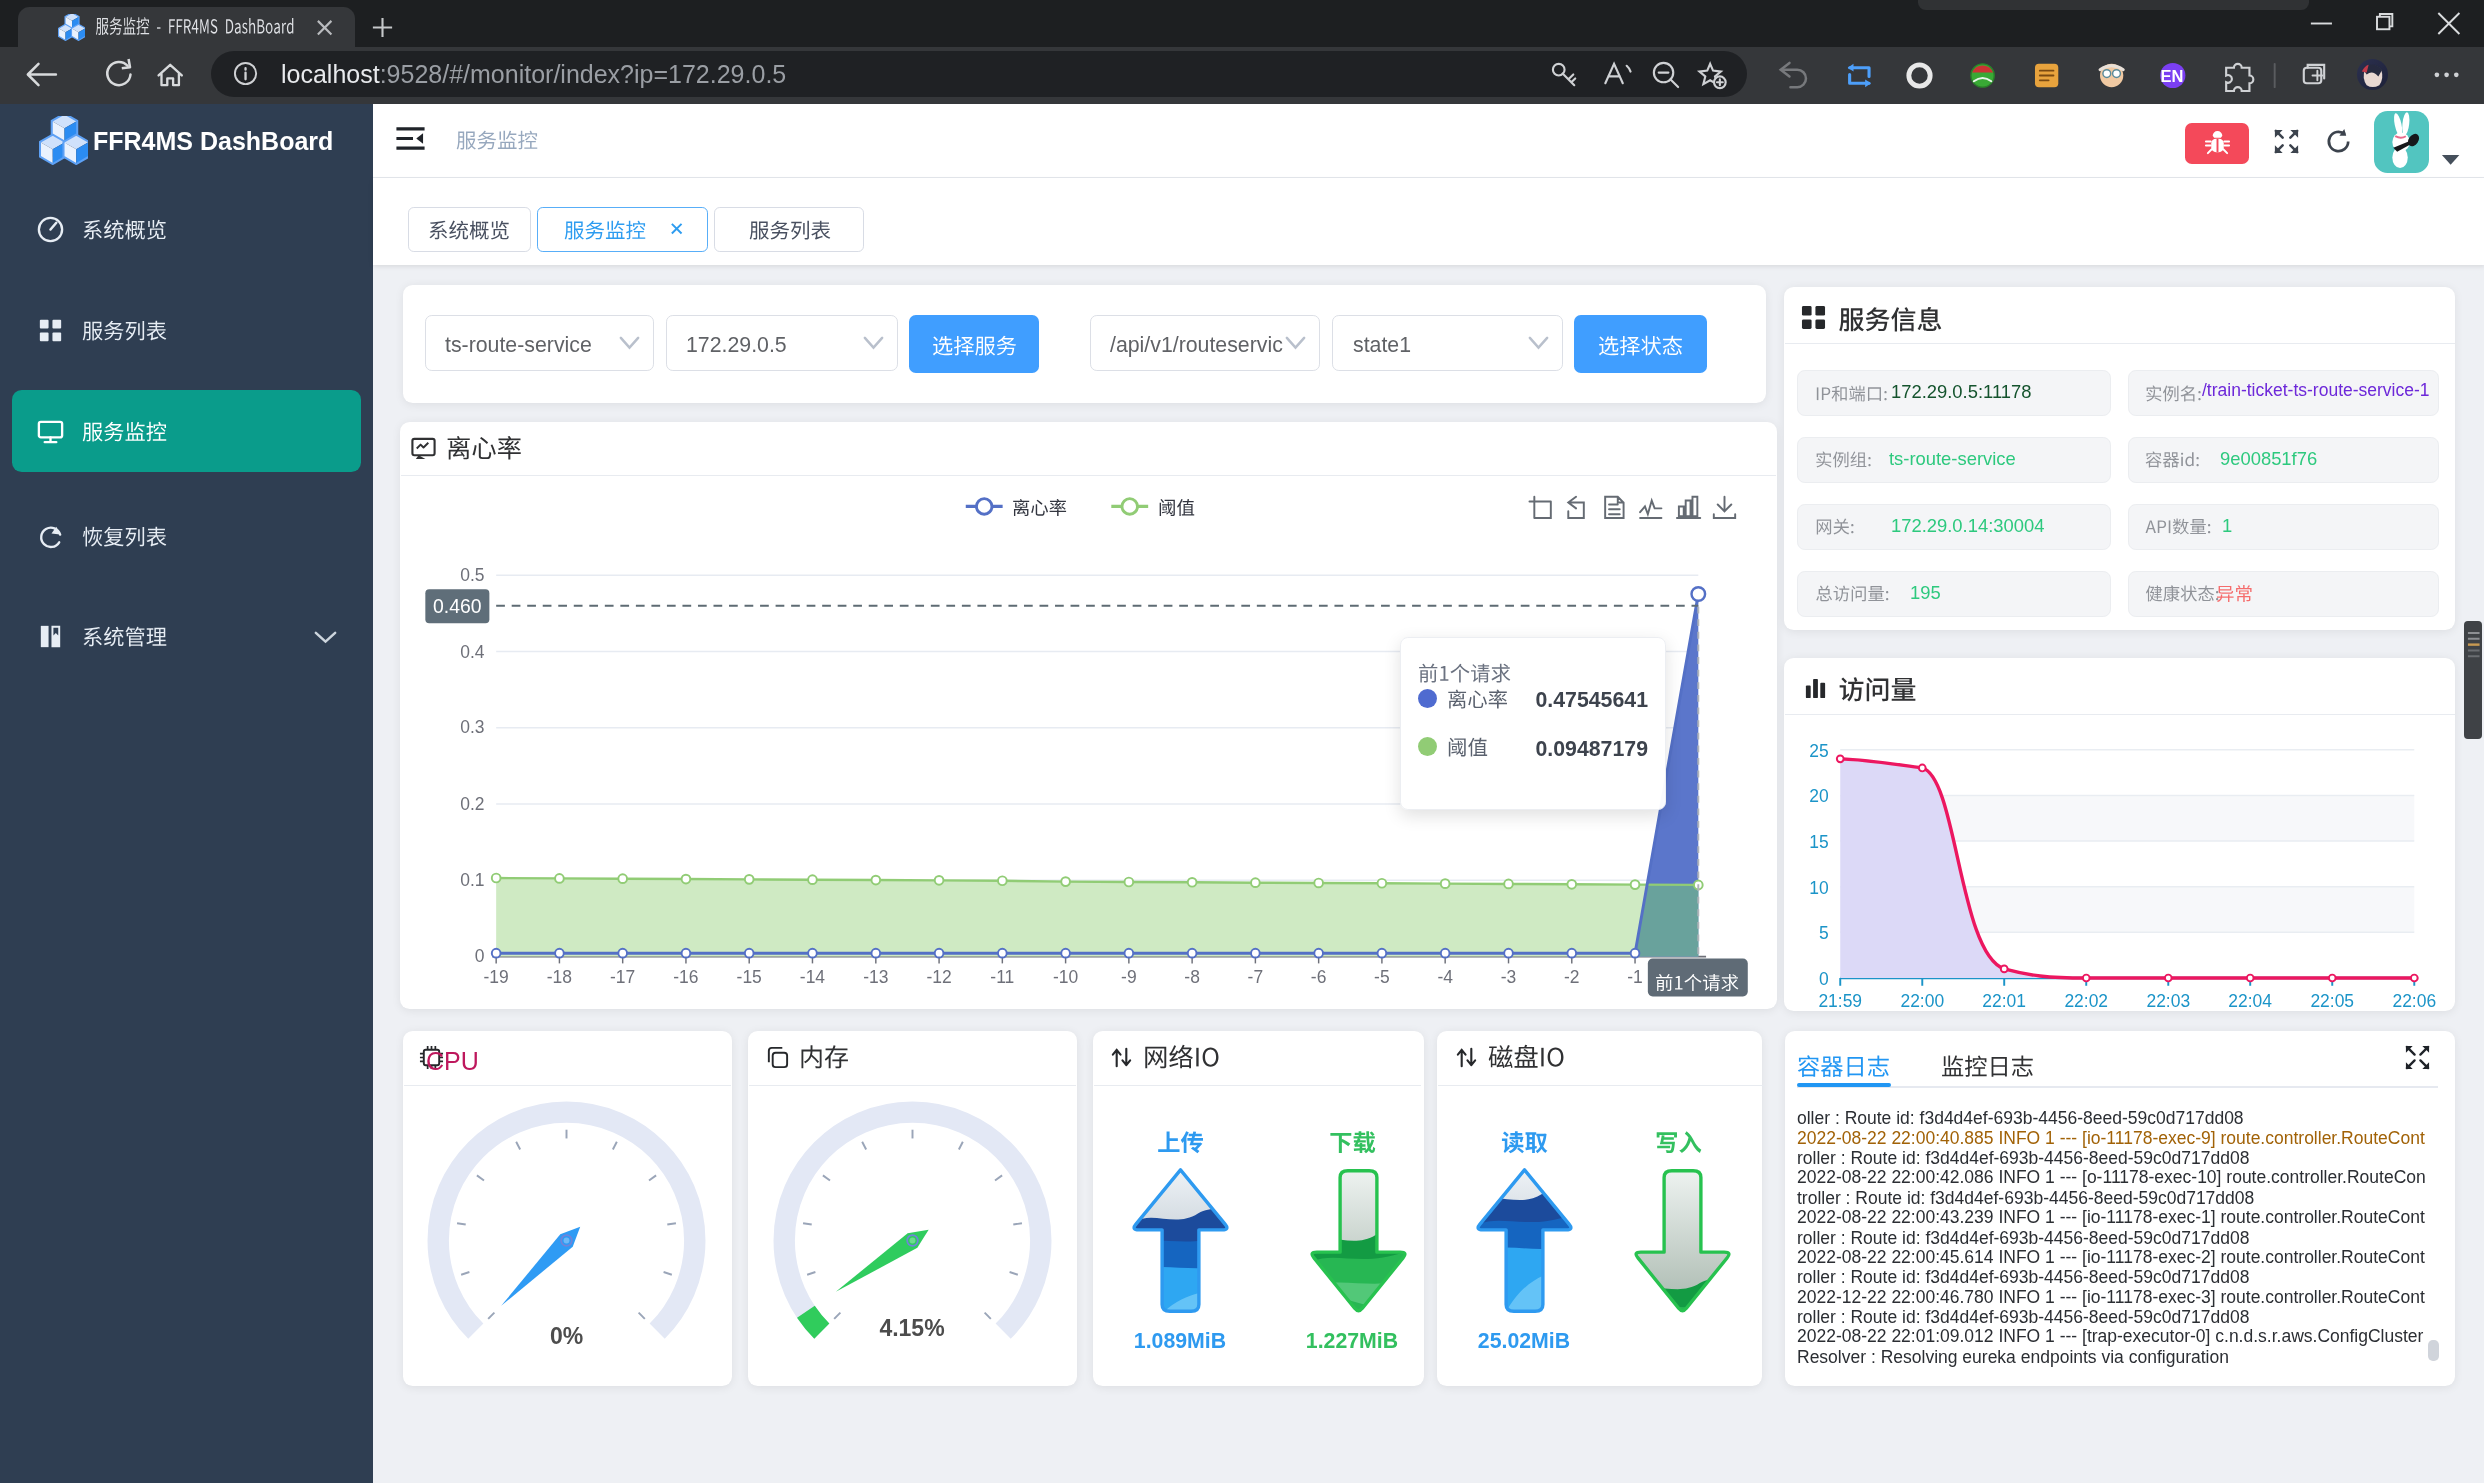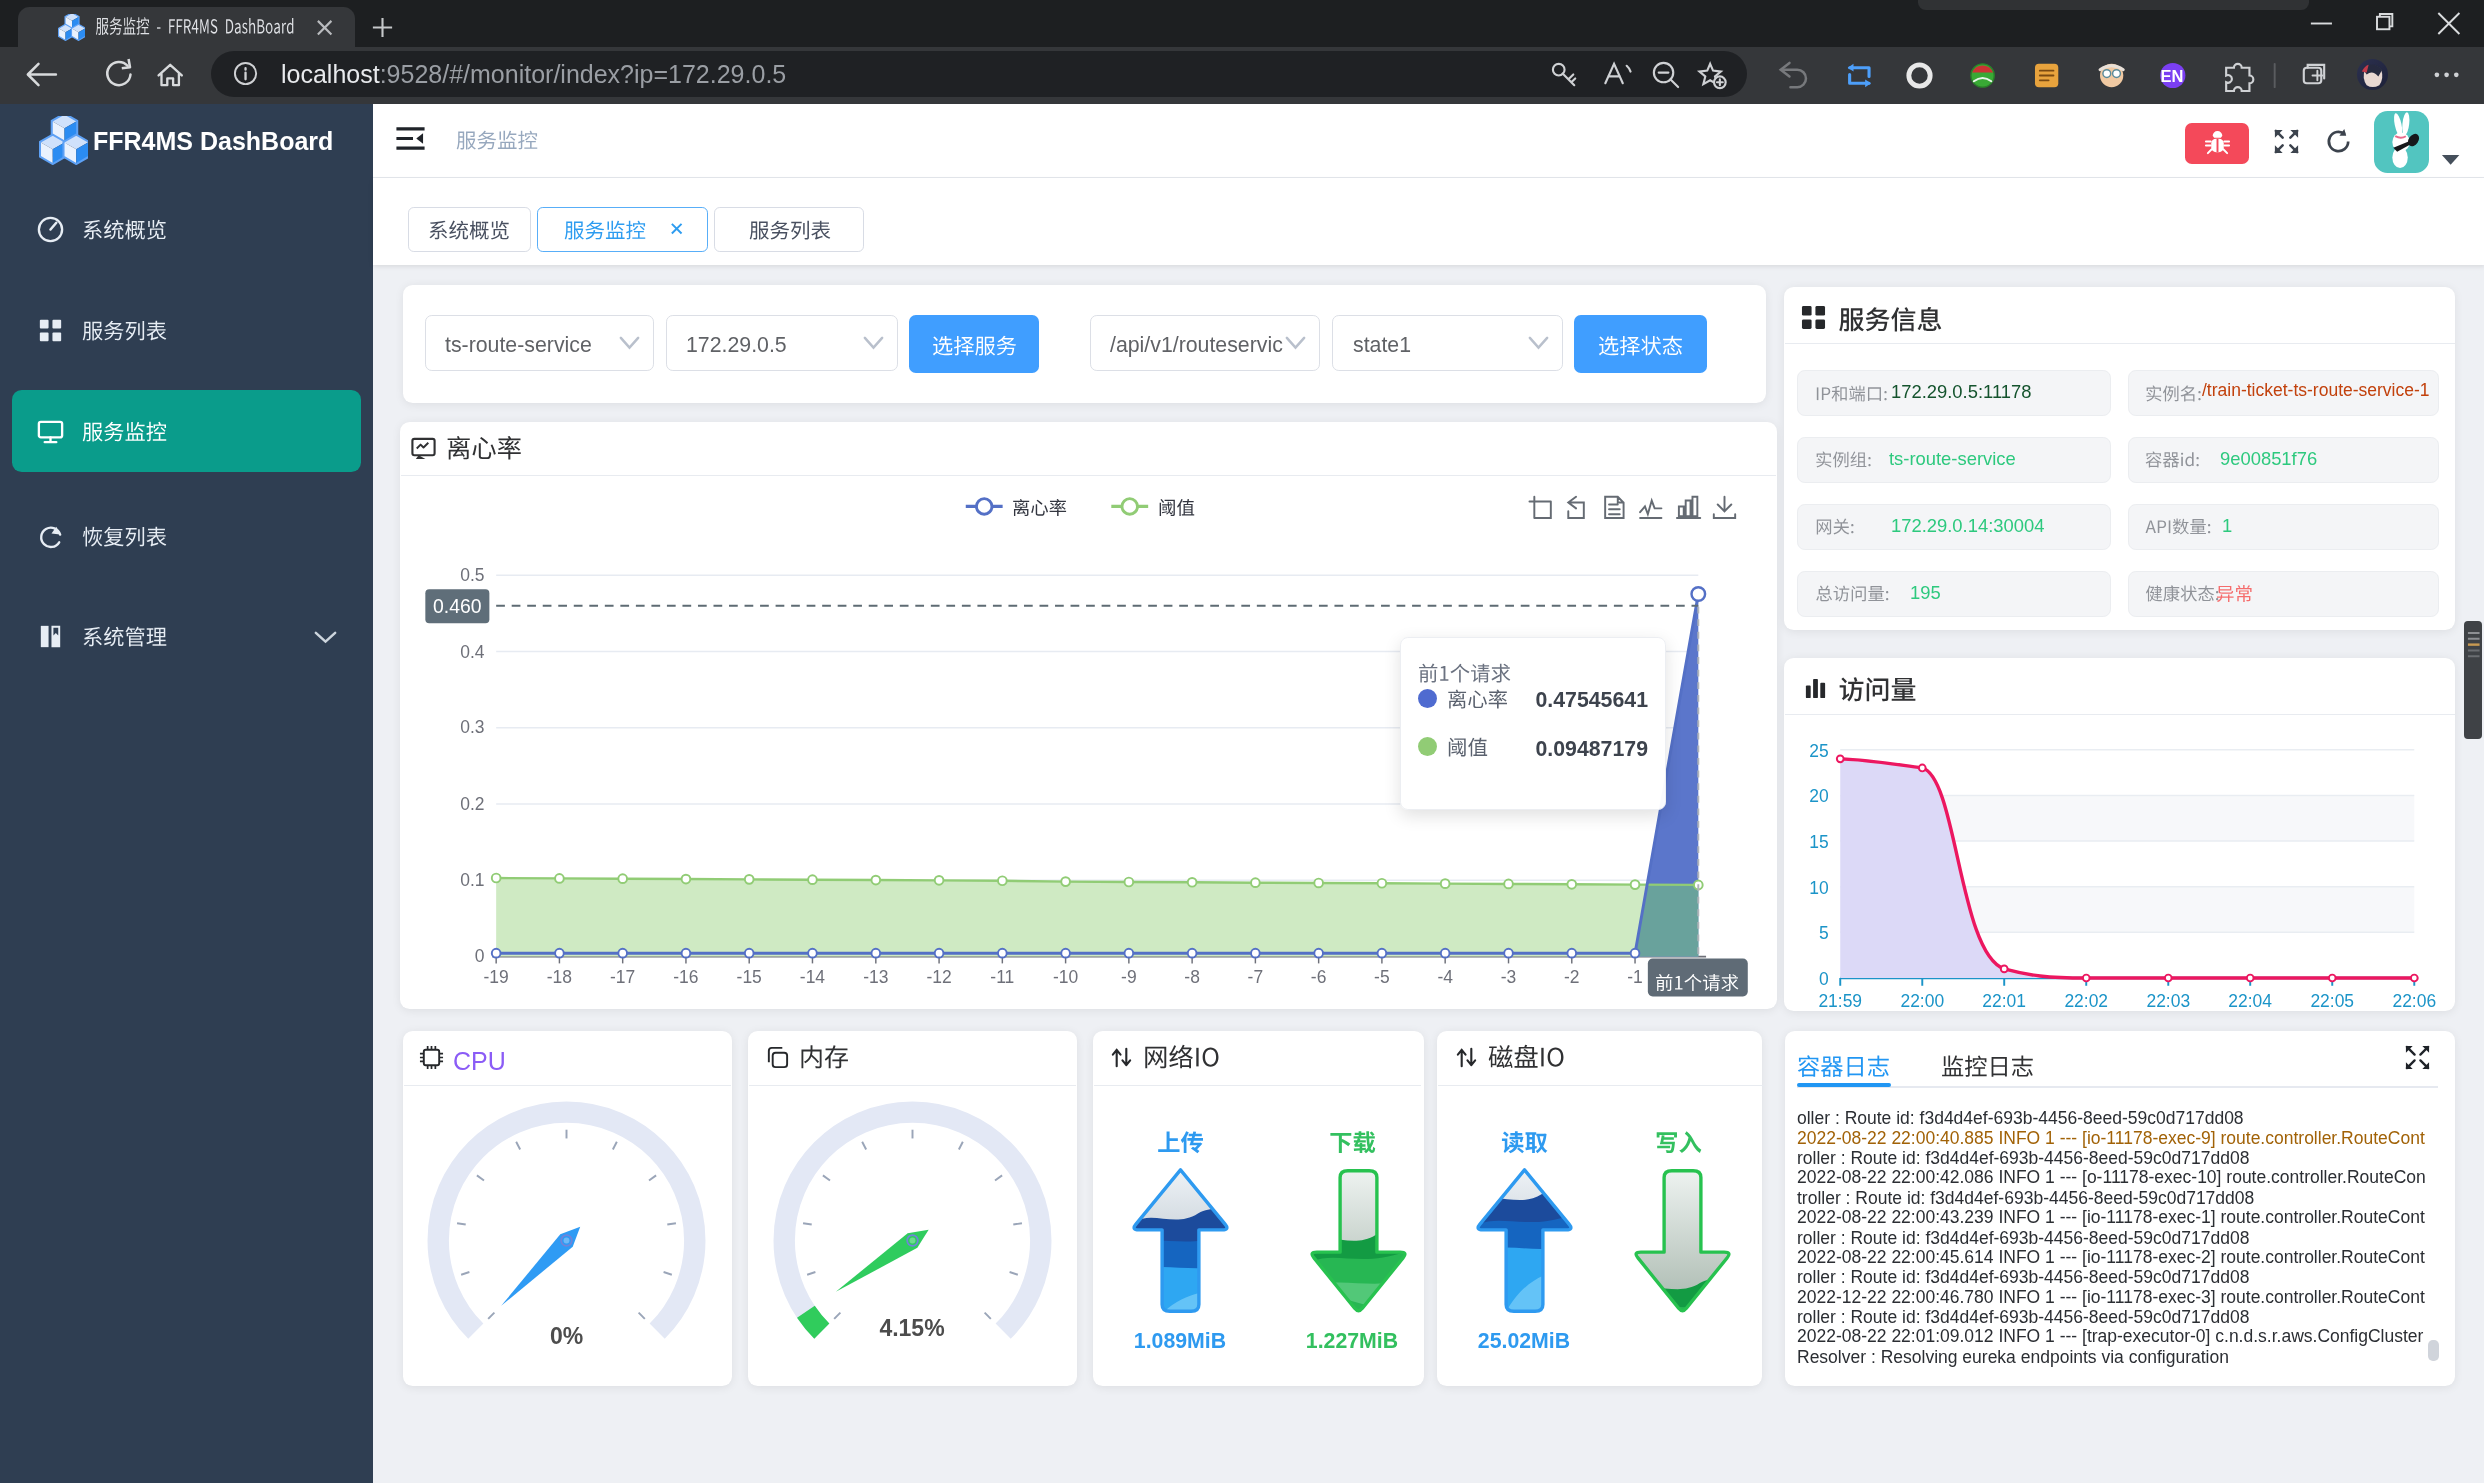--- a/index.html
+++ b/index.html
@@ -554,21 +554,21 @@
 <div style="position:absolute;left:1891px;top:380px;font:400 18.4px/23px 'Liberation Sans', sans-serif;color:#14532d;text-align:left;white-space:pre">172.29.0.5:11178</div>
 <div style="position:absolute;left:2128px;top:370px;width:311px;height:46px;background:#f4f5f7;border:1px solid #ebedf0;border-radius:7.8px"></div>
 <svg style="position:absolute;left:2145px;top:380px;overflow:visible" width="57" height="26" viewBox="0 0 59 27">
       <g fill="#909399" transform="translate(0,20.88) scale(0.018000,-0.018000)">
         <use href="#g52" x="0"></use>
         <use href="#g53" x="1000"></use>
         <use href="#g54" x="2000"></use>
         <use href="#g51" x="3000"></use>
       </g>
     </svg>
-<div style="position:absolute;left:2202px;top:380px;font:400 17.5px/21.3px 'Liberation Sans', sans-serif;color:#c2410c;text-align:left;white-space:pre">/train-ticket-ts-route-service-1</div>
+<div style="position:absolute;left:2202px;top:380px;font:400 17.5px/21.3px 'Liberation Sans', sans-serif;color:#6d28d9;text-align:left;white-space:pre">/train-ticket-ts-route-service-1</div>
 <div style="position:absolute;left:1797px;top:437px;width:314px;height:46px;background:#f4f5f7;border:1px solid #ebedf0;border-radius:7.8px"></div>
 <svg style="position:absolute;left:1815px;top:446px;overflow:visible" width="57" height="26" viewBox="0 0 59 27">
       <g fill="#909399" transform="translate(0,20.88) scale(0.018000,-0.018000)">
         <use href="#g52" x="0"></use>
         <use href="#g53" x="1000"></use>
         <use href="#g55" x="2000"></use>
         <use href="#g51" x="3000"></use>
       </g>
     </svg>
 <div style="position:absolute;left:1889px;top:447px;font:400 18.4px/23px 'Liberation Sans', sans-serif;color:#2dc97e;text-align:left;white-space:pre">ts-route-service</div>
@@ -689,21 +689,21 @@
       <circle cx="565.4" cy="330.0" r="3.5" fill="#fff" stroke="#ec1760" stroke-width="2"></circle>
       <circle cx="650.0" cy="330.0" r="3.5" fill="#fff" stroke="#ec1760" stroke-width="2"></circle>
     </svg>
 <div style="position:absolute;left:403px;top:1031px;width:329px;height:355px;background:#fff;border-radius:9.7px;box-shadow:0 1.9px 9.7px rgba(0,0,0,0.07)"></div>
 <svg style="position:absolute;left:419px;top:1045px" width="25" height="25" viewBox="0 0 26 26">
       <rect x="5" y="5" width="16" height="16" rx="2" fill="none" stroke="#26282b" stroke-width="2"></rect>
       <g stroke="#26282b" stroke-width="1.8">
         <path d="M9,5 V1 M13,5 V1 M17,5 V1 M9,25 V21 M13,25 V21 M17,25 V21 M5,9 H1 M5,13 H1 M5,17 H1 M25,9 H21 M25,13 H21 M25,17 H21"></path>
       </g>
     </svg>
-<div style="position:absolute;left:453px;top:1046px;font:400 25px/31px 'Liberation Sans', sans-serif;color:#8b5cf6;text-align:left;white-space:pre">CPU</div>
+<div style="position:absolute;left:426px;top:1046px;font:400 25px/31px 'Liberation Sans', sans-serif;color:#be185d;text-align:left;white-space:pre">CPU</div>
 <div style="position:absolute;left:404px;top:1085px;width:327px;height:1px;background:#e8ebf0"></div>
 <div style="position:absolute;left:748px;top:1031px;width:329px;height:355px;background:#fff;border-radius:9.7px;box-shadow:0 1.9px 9.7px rgba(0,0,0,0.07)"></div>
 <svg style="position:absolute;left:765px;top:1045px" width="25" height="25" viewBox="0 0 26 26">
       <g fill="none" stroke="#26282b" stroke-width="2">
         <rect x="8" y="8" width="15" height="15" rx="3"></rect>
         <path d="M4,18 V6 a3,3 0 0 1 3,-3 h11"></path>
       </g>
     </svg>
 <svg style="position:absolute;left:799px;top:1037px;overflow:visible" width="50" height="38" viewBox="0 0 52 39">
       <g fill="#303133" transform="translate(0,30.16) scale(0.026000,-0.026000)">

